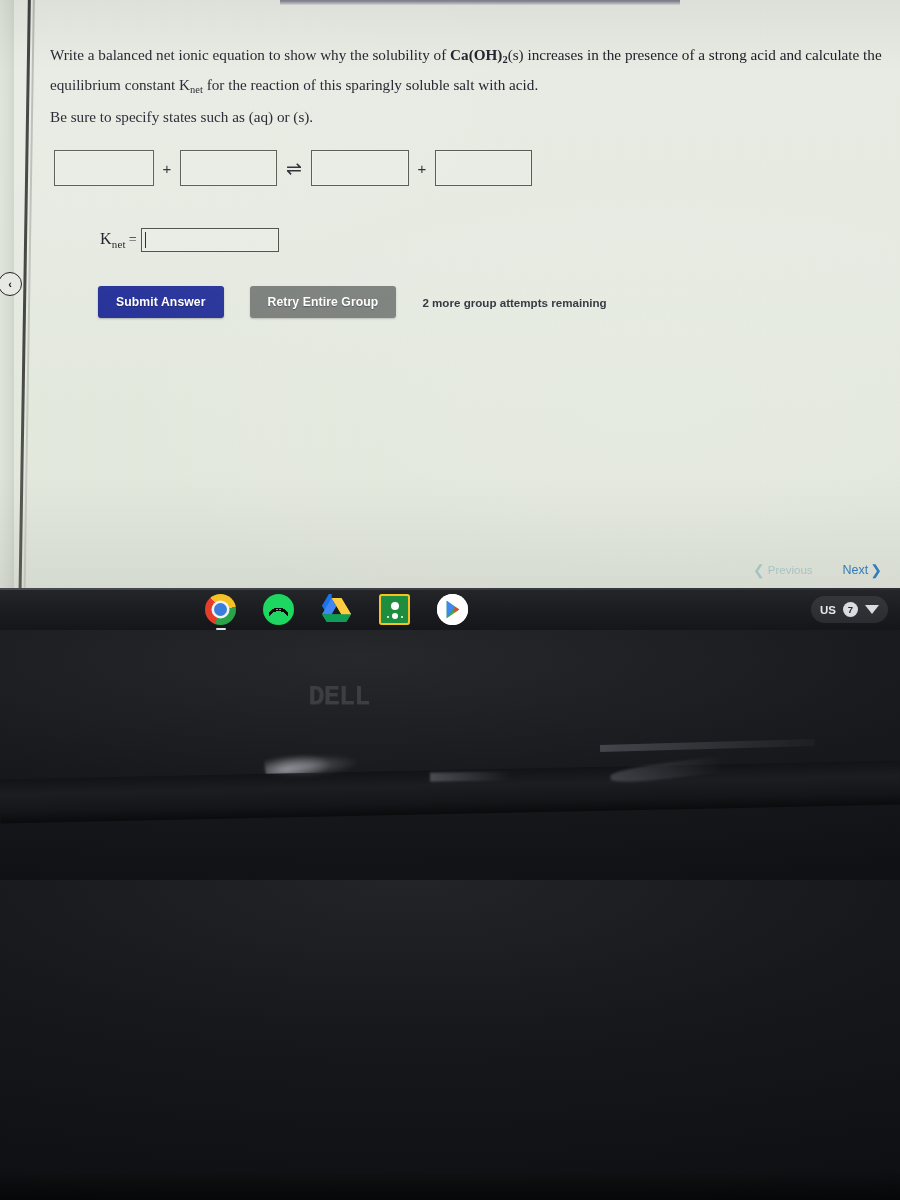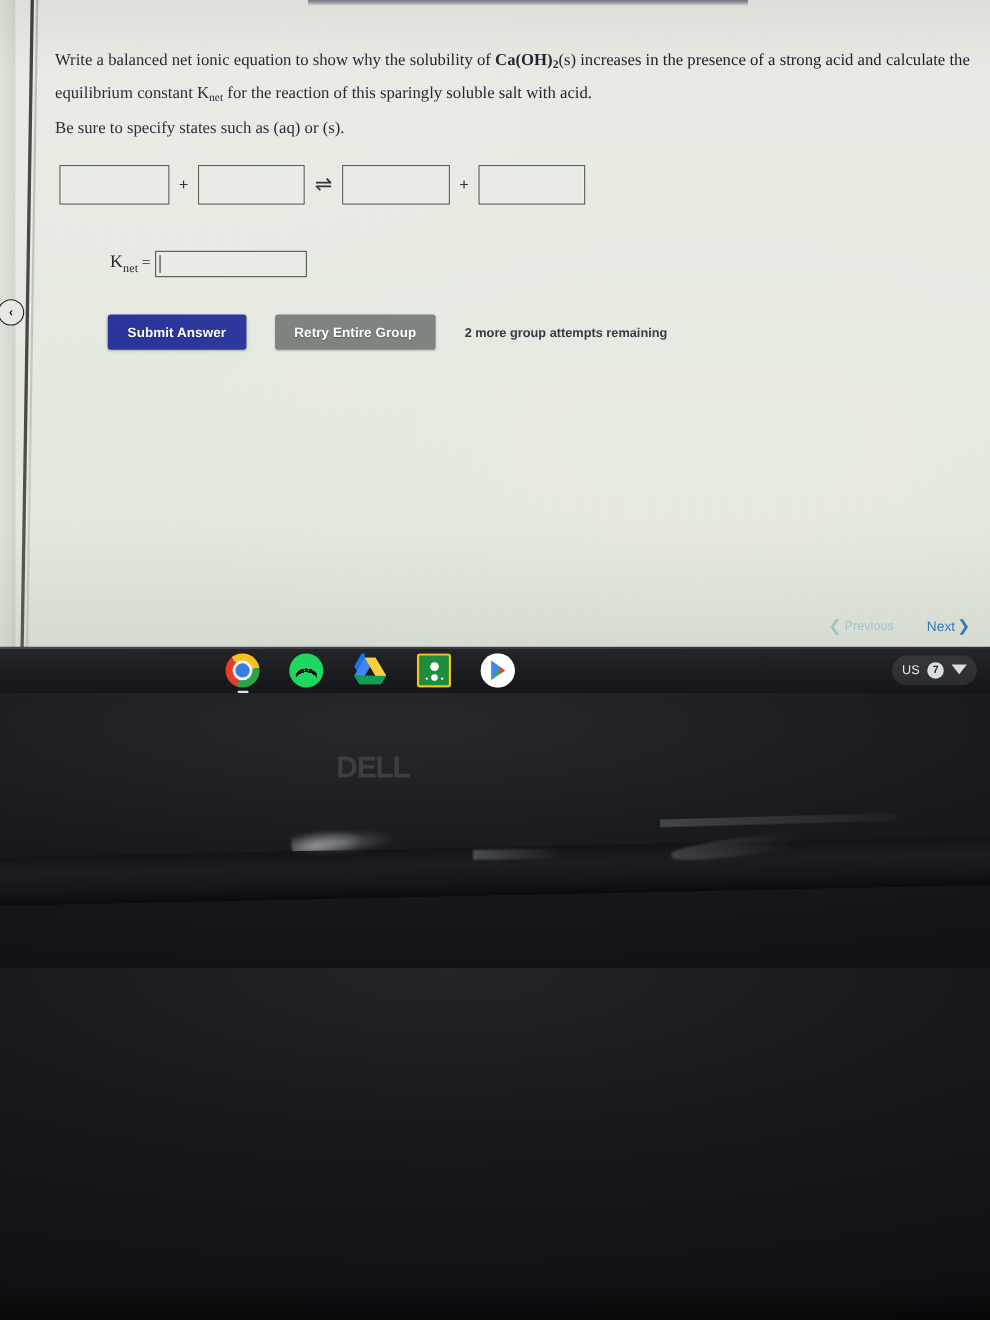--- a/index.html
+++ b/index.html
@@ -164,39 +164,39 @@
   .app-play{background:#ffffff;}
   .chrome-dot{
     position:absolute;left:50%;bottom:-5px;margin-left:-5px;width:10px;height:2.5px;
     border-radius:2px;background:#dfe3ea;
   }
   .status-pill{
     position:absolute;right:12px;top:8px;height:27px;padding:0 9px;border-radius:14px;
     background:rgba(255,255,255,.09);
     display:flex;align-items:center;gap:7px;
   }
-  .st-us{font-family:"Liberation Sans",sans-serif;font-size:11.5px;color:#e6e8ec;font-weight:400;}
+  .st-us{font-family:"Liberation Sans",sans-serif;font-size:11.5px;color:#e6e8ec;font-weight:700;}
   .st-badge{
     width:15px;height:15px;border-radius:50%;background:#d9dce1;color:#25262a;
     font-family:"Liberation Sans",sans-serif;font-size:9.5px;font-weight:700;
     display:flex;align-items:center;justify-content:center;
   }
 
   
   .body-top{
     position:absolute;left:0;top:630px;width:900px;height:280px;
     background:
       radial-gradient(150% 100% at 40% 10%, #27282b 0%, #18191c 45%, #0d0e11 100%);
   }
   .dell{
     position:absolute;left:279px;top:680px;width:120px;height:34px;
     display:flex;align-items:center;justify-content:center;
   }
   .dell-text{
-    font-family:Liberation Sans, sans-serif;font-weight:700;font-size:27px;
+    font-family:Liberation Mono, monospace;font-weight:700;font-size:27px;
     letter-spacing:-1px;color:#3c3e42;
     text-shadow:0 1px 0 rgba(255,255,255,.06);
   }
   .hinge{
     position:absolute;left:0;top:770px;width:900px;height:44px;
     background:linear-gradient(180deg,#121316 0%, #1c1d21 35%, #141518 75%, #0a0b0d 100%);
     transform:rotate(-1.2deg);
   }
   .hinge-hl{
     position:absolute;left:600px;top:742px;width:215px;height:7px;

